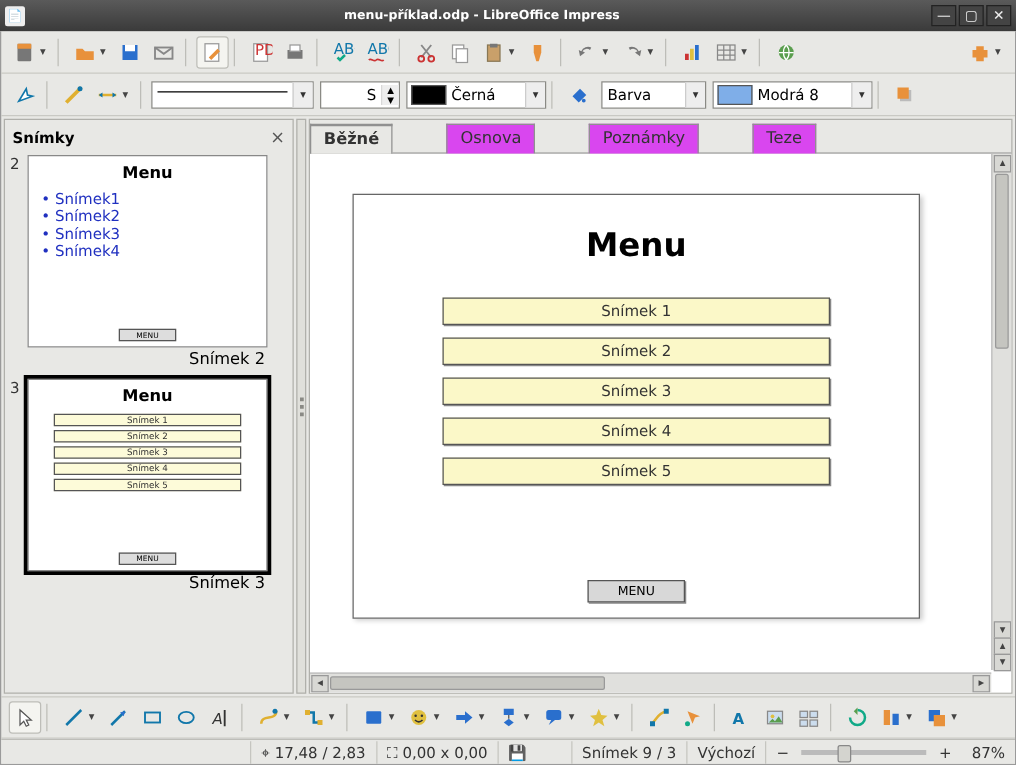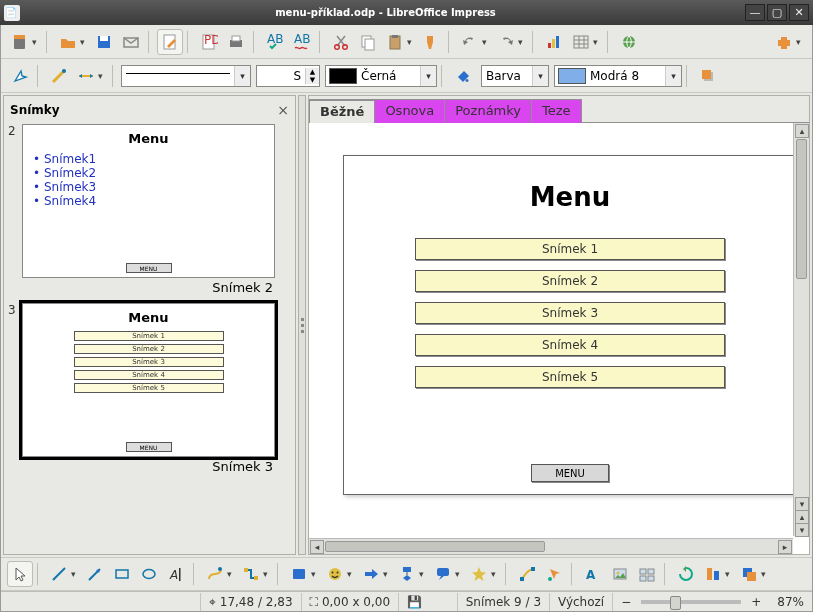--- a/index.html
+++ b/index.html
@@ -17,39 +17,39 @@
   .tbtn.active{border-color:#bdbdb8;background:#f4f4f0;}
   .tsep{width:5px;height:22px;border-left:1px solid #bdbdb8;margin:0 3px;}
   .dd{width:8px;font-size:9px;color:#444;margin-left:-2px;margin-right:2px;}
   .combo{display:flex;align-items:center;border:1px solid #8a8a85;background:#fff;height:22px;}
   .combo .val{padding:0 4px;flex:1;white-space:nowrap;}
   .combo .arr{width:16px;text-align:center;font-size:9px;color:#333;border-left:1px solid #ccc;background:#eee;height:100%;display:flex;align-items:center;justify-content:center;}
   .swatch{width:28px;height:16px;border:1px solid #555;margin-left:3px;}
   
   .main{flex:1;display:flex;min-height:0;}
   .panel{background:#e8e8e5;border:1px solid #b0b0ab;padding:4px;display:flex;flex-direction:column;}
-  .panel.left{width:293px;margin:2px;}
+  .panel.left{width:232px;margin:2px;}
   .panelhead{display:flex;align-items:center;font-weight:bold;font-size:13px;padding:2px 2px 6px;}
   .panelhead .x{margin-left:auto;color:#555;cursor:pointer;font-size:14px;font-weight:normal;}
   .thumbs{flex:1;overflow:auto;padding-right:16px;position:relative;}
   .thumbrow{display:flex;flex-direction:column;margin-bottom:8px;}
   .thumbrow .lbl{align-self:flex-end;font-size:13px;margin-top:2px;padding-right:2px;}
   .thumbtop{display:flex;}
   .thumbnum{width:14px;font-size:12px;color:#333;}
   .thumb{flex:1;background:#fff;border:1px solid #888;height:154px;padding:6px 10px;position:relative;cursor:pointer;}
   .thumb.sel{outline:3px solid #000;}
   .thumb .mtitle{font-weight:bold;text-align:center;font-size:13px;margin-bottom:6px;}
   .bullets{font-size:10px;color:#2030c0;}
   .bullets div::before{content:"• ";color:#2030c0;}
   .tbtns{display:flex;flex-direction:column;gap:3px;align-items:center;margin-top:4px;}
   .tbtnrow{width:150px;height:10px;background:#fdfbd9;border:1px solid #555;font-size:7px;display:flex;align-items:center;justify-content:center;color:#333;}
   .tmenub{width:46px;height:10px;border:1px solid #555;background:#ddd;position:absolute;bottom:4px;left:50%;transform:translateX(-50%);font-size:6px;display:flex;align-items:center;justify-content:center;}
   
   .work{flex:1;display:flex;flex-direction:column;border:1px solid #b0b0ab;margin:2px;background:#e8e8e5;}
-  .tabs{display:flex;padding-top:3px;}
+  .tabs{display:flex;padding-top:3px;gap:44px;}
   .tab{padding:3px 10px 4px;border:1px solid #909090;border-bottom:none;background:#d946ef;margin-right:-1px;cursor:pointer;font-size:13px;color:#333;position:relative;}
   .tab.active{background:#e8e8e5;font-weight:bold;border-top:2px solid #909090;z-index:2;}
   .tabstrip{height:1px;background:#909090;margin-top:-1px;}
   .canvaswrap{flex:1;background:#fff;position:relative;overflow:hidden;margin:0;}
   .slide{position:absolute;left:34px;top:32px;width:454px;height:340px;border:1px solid #666;background:#fff;box-shadow:2px 2px 4px rgba(0,0,0,.2);}
   .slide .stitle{font-size:26px;font-weight:bold;text-align:center;margin-top:26px;}
   .sbtns{display:flex;flex-direction:column;gap:10px;align-items:center;margin-top:26px;}
   .sbtn{width:310px;height:22px;background:#fbf8c8;border:1px solid #555;box-shadow:1px 1px 0 #888;display:flex;align-items:center;justify-content:center;font-size:12px;color:#333;}
   .smenu{position:absolute;bottom:12px;left:50%;transform:translateX(-50%);width:78px;height:18px;border:1px solid #555;background:#d8d8d8;box-shadow:1px 1px 0 #888;font-size:10px;display:flex;align-items:center;justify-content:center;}
   .vscroll{position:absolute;right:0;top:0;bottom:18px;width:16px;background:#e0e0dd;border-left:1px solid #bbb;}
@@ -252,21 +252,21 @@
       <div class="val">Černá</div>
       <div class="arr">▾</div>
     </div>
     <div class="tsep"></div>
     <div class="tbtn">
         <svg>
           <path d="M4 10l6-6 5 5-6 6z" class="ic-blue"></path>
           <path d="M13 12c2 0 2 3 0 3s-2-3 0-3z" class="ic-blue"></path>
         </svg>
       </div>
-    <div class="combo" style="width:68px;margin-left:4px">
+    <div class="combo" style="width:84px;margin-left:4px">
       <div class="val">Barva</div>
       <div class="arr">▾</div>
     </div>
     <div class="combo" style="width:128px;margin-left:4px">
       <div class="swatch" style="background:#7faee8"></div>
       <div class="val">Modrá 8</div>
       <div class="arr">▾</div>
     </div>
     <div class="tsep"></div>
     <div class="tbtn">

